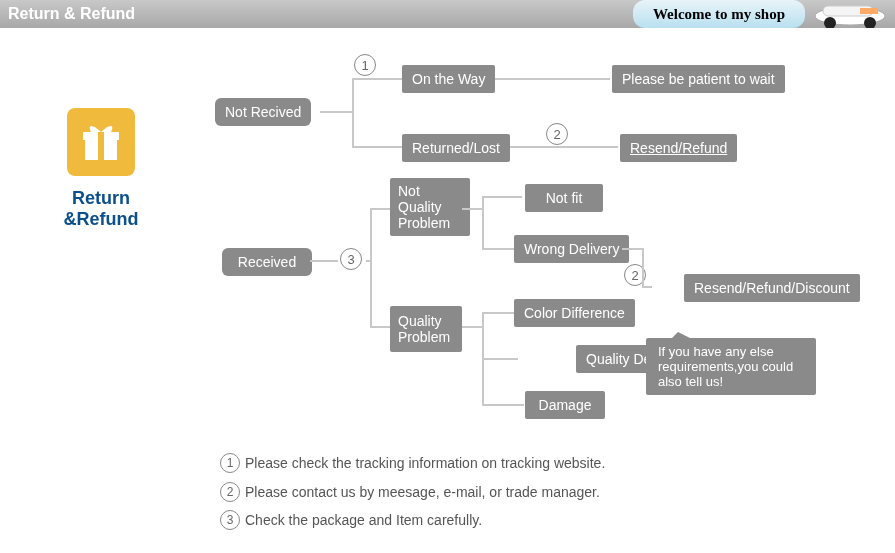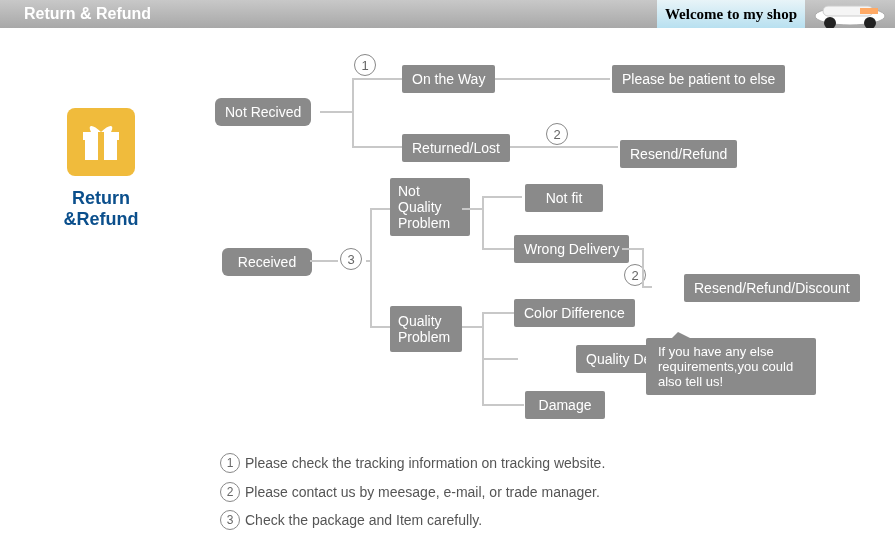--- a/index.html
+++ b/index.html
@@ -1,20 +1,20 @@
 <!DOCTYPE html>
 <html><head>
 <meta charset="utf-8">
 <style>
   * { box-sizing: border-box; margin: 0; padding: 0; }
   body { font-family: Arial, sans-serif; width: 895px; height: 553px; background: #fff; overflow: hidden; position: relative; }
   
   .header-bar { height: 28px; background: linear-gradient(#c8c8c8, #a8a8a8); display: flex; align-items: center; position: relative; }
-  .header-title { color: #fff; font-size: 16px; font-weight: bold; padding-left: 24px; }
-  .header-welcome { position: absolute; right: 90px; font-family: 'Comic Sans MS', cursive; font-weight: bold; font-size: 15px; color: #000; background: linear-gradient(#e8f4f8, #b8e0f0); padding: 0 8px; height: 100%; display: flex; align-items: center; }
+  .header-title { color: #fff; font-size: 16px; font-weight: bold; padding-left: 8px; }
+  .header-welcome { position: absolute; right: 90px; font-family: 'Comic Sans MS', cursive; font-weight: bold; font-size: 15px; color: #000; background: linear-gradient(#e8f4f8, #b8e0f0); padding: 0 20px; height: 100%; display: flex; align-items: center; border-radius: 12px; }
   .header-car { position: absolute; right: 2px; width: 85px; height: 28px; }
 
   .main { position: relative; width: 100%; height: 525px; }
 
   .sidebar { position: absolute; left: 36px; top: 80px; width: 130px; text-align: center; }
   .gift-box { width: 68px; height: 68px; background: #f0bb3c; border-radius: 8px; margin: 0 auto 12px; display: flex; align-items: center; justify-content: center; }
   .sidebar-title { color: #0b4f8c; font-size: 18px; font-weight: bold; }
 
   .box { position: absolute; background: #8a8a8a; color: #fff; font-size: 14px; padding: 6px 10px; border-radius: 2px; text-align: center; }
   .box-lg { min-width: 90px; border-radius: 6px; }
@@ -66,22 +66,22 @@
 
   <div class="box box-lg" style="left:215px; top:70px;">Not Recived</div>
   <div class="box box-lg" style="left:222px; top:220px;">Received</div>
 
   <div class="box" style="left:402px; top:37px;">On the Way</div>
   <div class="box" style="left:402px; top:106px;">Returned/Lost</div>
 
   <div class="box" style="left:390px; top:150px; width:80px; text-align:left; line-height:1.15; padding:5px 8px;">Not Quality Problem</div>
   <div class="box" style="left:390px; top:278px; width:72px; text-align:left; line-height:1.15; padding:7px 8px;">Quality Problem</div>
 
-  <div class="box" style="left:612px; top:37px;">Please be patient to else</div>
-  <div class="box" style="left:620px; top:112px;">Resend/Refund</div>
+  <div class="box" style="left:612px; top:37px;">Please be patient to wait</div>
+  <div class="box" style="left:620px; top:106px;text-decoration:underline;">Resend/Refund</div>
 
   <div class="box" style="left:525px; top:156px; min-width:78px;">Not fit</div>
   <div class="box" style="left:514px; top:207px;">Wrong Delivery</div>
 
   <div class="box" style="left:514px; top:271px;">Color Difference</div>
   <div class="box" style="left:530px; top:317px;margin-left:46px;">Quality Defect</div>
   <div class="box" style="left:525px; top:363px; min-width:80px;">Damage</div>
 
   <div class="box" style="left:652px; top:246px;margin-left:32px;">Resend/Refund/Discount</div>
 

